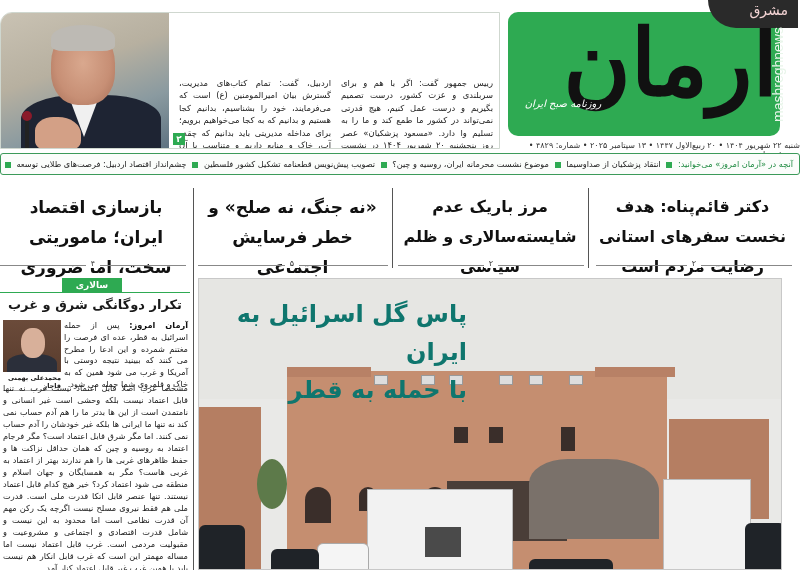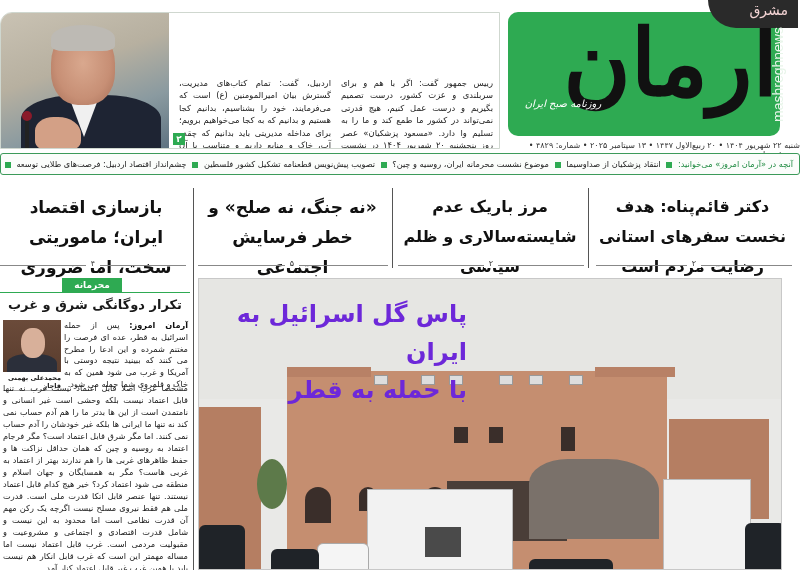--- a/index.html
+++ b/index.html
@@ -68,21 +68,21 @@
   .sky { position: absolute; left: 0; top: 0; width: 100%; height: 120px; background: #e6e6e3; }
   .bldg { position: absolute; background: #c58e70; }
   .bldg-dark { background: #b57e62; }
   .win { position: absolute; background: #3a2e2a; }
   .ac { position: absolute; width: 14px; height: 10px; background: #ddd; border: 1px solid #999; }
   .rubble { position: absolute; background: #7a716a; }
   .truck { position: absolute; background: #f2f2f2; border: 1px solid #bbb; }
   .car { position: absolute; background: #1f2328; border-radius: 6px 6px 2px 2px; }
   .car-white { background: #f5f5f5; border: 1px solid #aaa; }
   .tree { position: absolute; background: #5d7a4a; border-radius: 50%; }
-  #main-headline { position: absolute; left: 8px; top: 16px; width: 260px; text-align: right; font-weight: bold; font-size: 24px; line-height: 38px; color: #6d28d9; direction: rtl; }
+  #main-headline { position: absolute; left: 8px; top: 16px; width: 260px; text-align: right; font-weight: bold; font-size: 24px; line-height: 38px; color: #0f766e; direction: rtl; }
 </style>
 </head>
 <body>
 
 <div id="masthead">
   <div id="logo-box"></div>
   <div id="logo-main-text" class="rtl">آرمان</div>
   <div id="logo-tagline" class="rtl">روزنامه صبح ایران</div>
   <div id="watermark-top" class="rtl">مشرق</div>
   <div id="watermark-vertical">mashreghnews</div>
@@ -134,21 +134,21 @@
 <div class="pgline" style="left:596px; width:196px;"></div>
 <div class="pgnum" style="left:687px;">۲</div>
 <div class="pgline" style="left:398px; width:186px;"></div>
 <div class="pgnum" style="left:484px;">۲</div>
 <div class="pgline" style="left:198px; width:190px;"></div>
 <div class="pgnum" style="left:285px;">۵</div>
 <div class="pgline" style="left:0; width:186px;"></div>
 <div class="pgnum" style="left:86px;">۴</div>
 
 <div id="editorial">
-  <div id="editorial-tag">محرمانه</div>
+  <div id="editorial-tag">سالاری</div>
   <div id="editorial-rule"></div>
   <div id="editorial-title" class="rtl">تکرار دوگانگی شرق و غرب</div>
   <div id="author-photo">
     <div class="auth-suit"></div>
     <div class="auth-face"></div>
   </div>
   <div id="author-name" class="rtl">محمدعلی بهمنی قاجار</div>
   <div id="editorial-intro" class="rtl">
     <b>آرمان امروز:</b><span> پس از حمله اسرائیل به قطر، عده ای فرصت را مغتنم شمرده و این ادعا را مطرح می کنند که ببینید نتیجه دوستی با آمریکا و غرب می شود همین که به خاک و قلمروی شما حمله می شود.</span>
   </div>

